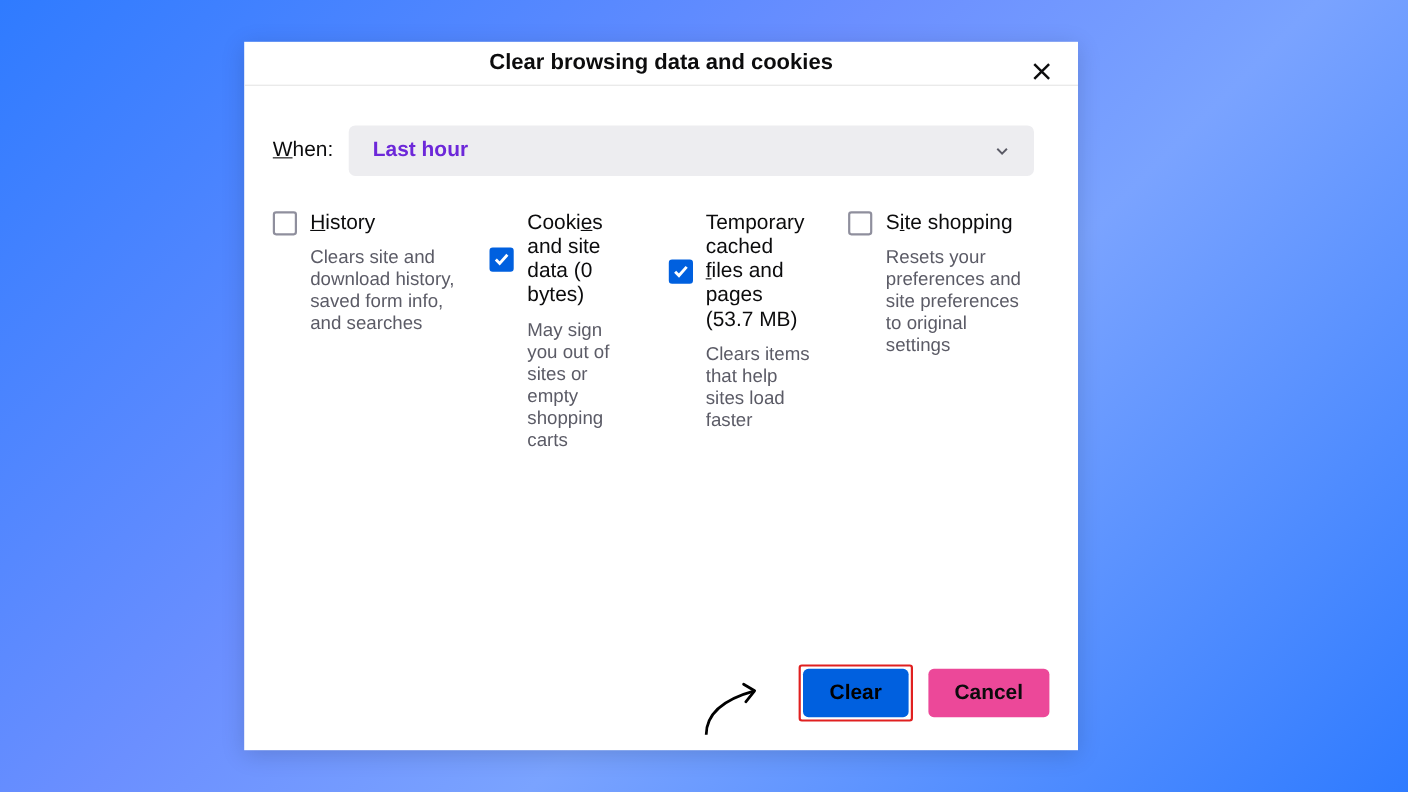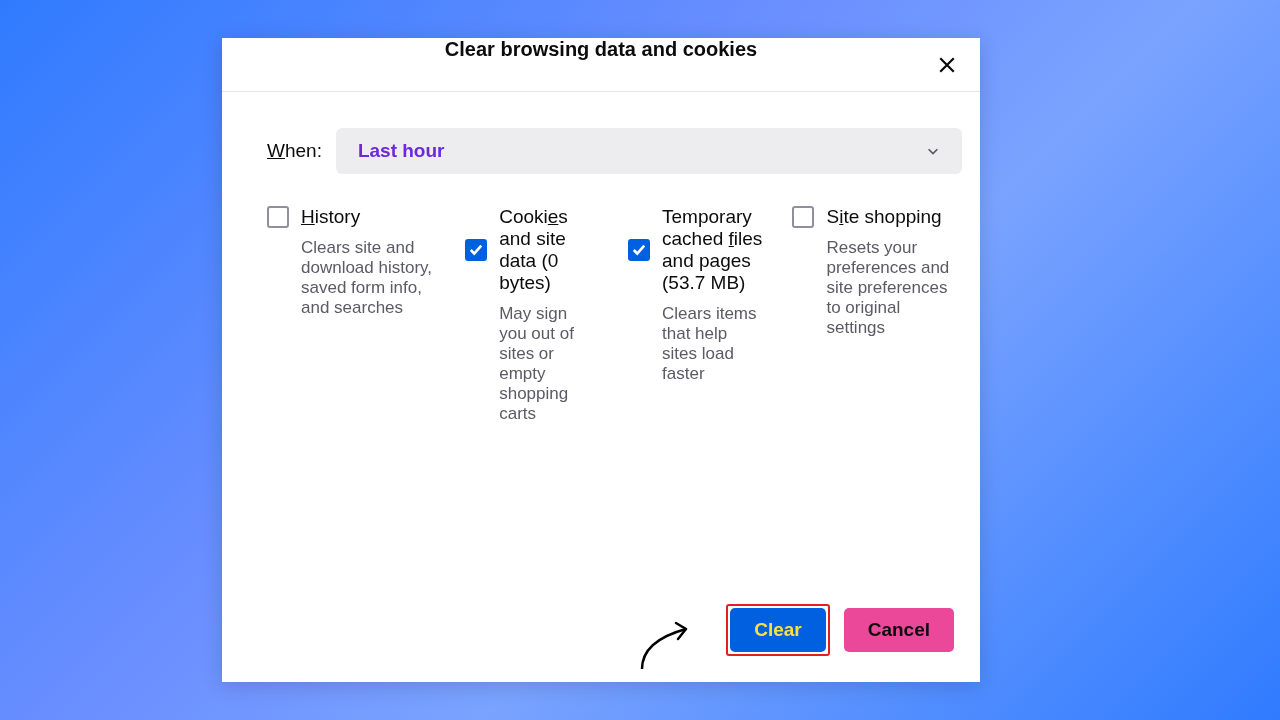--- a/index.html
+++ b/index.html
@@ -7,31 +7,31 @@
       width: 1280px; height: 720px;
       background: linear-gradient(135deg, #2f7bff 0%, #6b8fff 40%, #7aa3ff 60%, #2f7bff 100%);
       font-family: "Segoe UI", Arial, sans-serif;
       position: relative; overflow: hidden;
     }
     .dialog {
       position: absolute; left: 222px; top: 38px; width: 758px; height: 644px;
       background: #fff; box-shadow: 0 4px 20px rgba(0,0,0,.15);
     }
     .dialog-header {
-      position: relative; height: 54px; border-bottom: 1px solid #e5e5e5;
-      display: flex; justify-content: center;
+      position: relative; height: 40px; border-bottom: 1px solid #e5e5e5;
+      display: flex; align-items: center; justify-content: center;
     }
     .dialog-title { font-size: 20px; font-weight: 600; color: #0c0c0d; }
     .close-btn {
       position: absolute; right: 18px; top: 12px; width: 30px; height: 30px;
       display: flex; align-items: center; justify-content: center;
       cursor: pointer; color: #0c0c0d;
     }
     .close-btn svg { width: 18px; height: 18px; }
-    .dialog-body { padding: 36px 18px 0 26px; margin-left: 19px; }
+    .dialog-body { padding: 36px 40px 0 26px; }
     .when-row { display: flex; align-items: center; gap: 14px; margin-bottom: 32px; }
     .when-label { font-size: 19px; color: #0c0c0d; }
     .underline-letter { text-decoration: underline; }
     .select {
       flex: 1; height: 46px; background: #ededf0; border-radius: 6px;
       display: flex; align-items: center; justify-content: space-between;
       padding: 0 22px; cursor: pointer;
     }
     .select-value { font-size: 19px; font-weight: 600; color: #6d28d9; }
     .options { display: flex; flex-direction: row; gap: 30px; }
@@ -49,21 +49,21 @@
     .option-desc { font-size: 17px; color: #5b5b66; margin-left: 34px; }
     .dialog-footer {
       position: absolute; bottom: 26px; right: 26px;
       display: flex; gap: 14px; align-items: center;
     }
     .btn {
       height: 44px; padding: 0 24px; font-size: 19px; font-weight: 600;
       border-radius: 5px; cursor: pointer; display: flex; align-items: center;
       justify-content: center; border: none;
     }
-    .btn-primary { background: #0060df; color: #fde047; }
+    .btn-primary { background: #0060df; color: #000000; }
     .btn-secondary { background: #ec4899; color: #0c0c0d; }
     .highlight-box { border: 2.5px solid #e02020; padding: 2px; border-radius: 3px; }
     .arrow-annotation {
       position: absolute; bottom: 7px; right: 276px;
       pointer-events: none;
     }
     .arrow-annotation svg { width: 70px; height: 60px; }
   </style>
 </head>
 <body>

